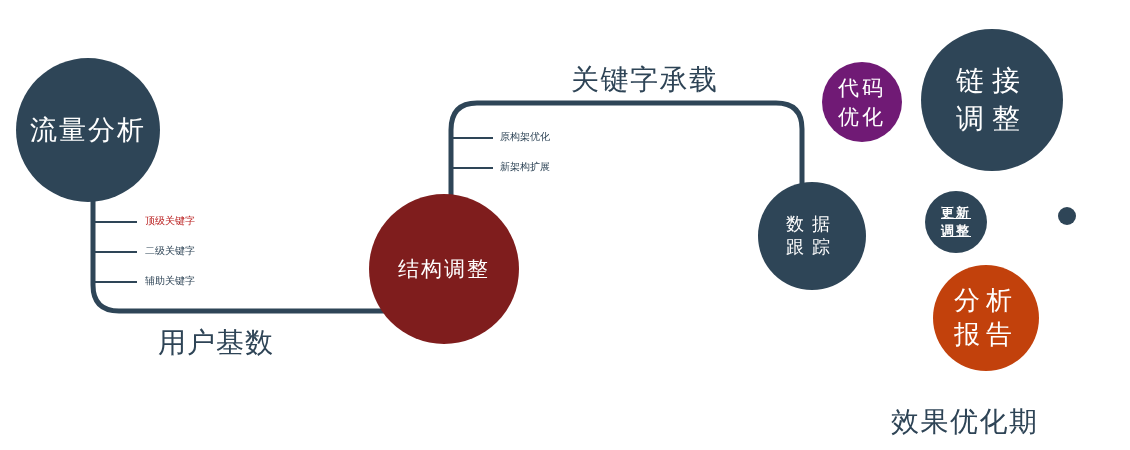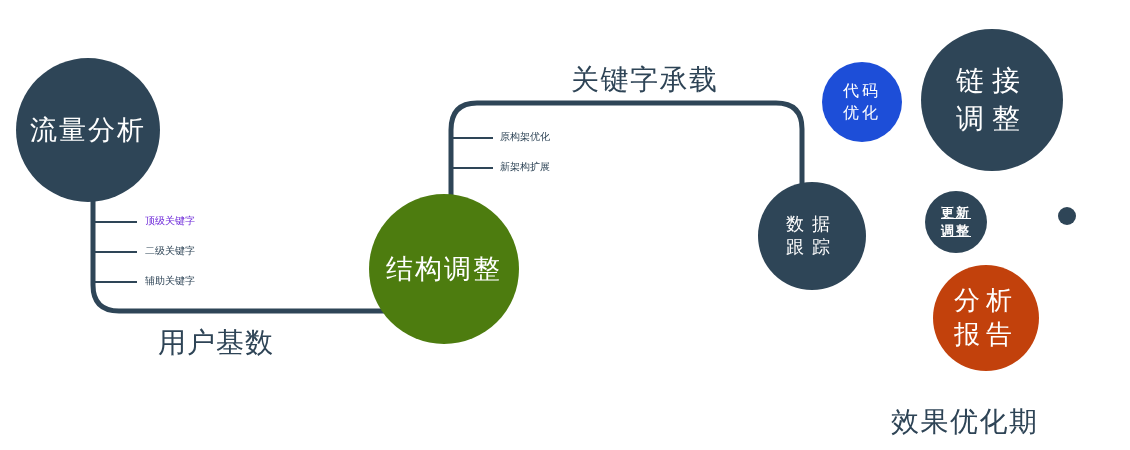--- a/index.html
+++ b/index.html
@@ -27,30 +27,30 @@
     <line x1="93" y1="252" x2="137" y2="252" stroke="#2e4557" stroke-width="2"></line>
     <line x1="93" y1="282" x2="137" y2="282" stroke="#2e4557" stroke-width="2"></line>
     <line x1="451" y1="138" x2="493" y2="138" stroke="#2e4557" stroke-width="2"></line>
     <line x1="451" y1="168" x2="493" y2="168" stroke="#2e4557" stroke-width="2"></line>
   </svg>
 
   <div class="circle" style="left:16px; top:58px; width:144px; height:144px; background:#2e4557; font-size:27px; letter-spacing:2px;">
     <span>流量分析</span>
   </div>
 
-  <div class="circle" style="left:369px; top:194px; width:150px; height:150px; background:#4d7c0f; font-size:27px; letter-spacing:2px;">
+  <div class="circle" style="left:369px; top:194px; width:150px; height:150px; background:#7f1d1d; font-size:21px; letter-spacing:2px;">
     <span>结构调整</span>
   </div>
 
   <div class="circle" style="left:758px; top:182px; width:108px; height:108px; background:#2e4557; font-size:18px; letter-spacing:8px; line-height:1.3;">
     <span>数据</span>
     <span>跟踪</span>
   </div>
 
-  <div class="circle" style="left:822px; top:62px; width:80px; height:80px; background:#1d4ed8; font-size:16px; letter-spacing:3px; line-height:1.4;">
+  <div class="circle" style="left:822px; top:62px; width:80px; height:80px; background:#701a75; font-size:21px; letter-spacing:3px; line-height:1.4;">
     <span>代码</span>
     <span>优化</span>
   </div>
 
   <div class="circle" style="left:921px; top:29px; width:142px; height:142px; background:#2e4557; font-size:28px; letter-spacing:8px; line-height:1.35;">
     <span>链接</span>
     <span>调整</span>
   </div>
 
   <div class="circle" style="left:925px; top:191px; width:62px; height:62px; background:#2e4557; font-size:13px; font-weight:bold; letter-spacing:2px; line-height:1.4;text-decoration:underline;">
@@ -64,20 +64,20 @@
     <span>分析</span>
     <span>报告</span>
   </div>
 
   <div class="lbl" style="left:527px; top:61px; font-size:28px; color:#2e4456; letter-spacing:1.5px;margin-left:44px;">关键字承载</div>
 
   <div class="lbl" style="left:158px; top:324px; font-size:28px; color:#2e4456; letter-spacing:1px;">用户基数</div>
 
   <div class="lbl" style="left:891px; top:403px; font-size:28px; color:#2e4456; letter-spacing:1.5px;">效果优化期</div>
 
-  <div class="ticklbl" style="left:145px; top:214px; color:#6d28d9;">顶级关键字</div>
+  <div class="ticklbl" style="left:145px; top:214px; color:#b91c1c;">顶级关键字</div>
   <div class="ticklbl" style="left:145px; top:244px; color:#2e4456;">二级关键字</div>
   <div class="ticklbl" style="left:145px; top:274px; color:#2e4456;">辅助关键字</div>
 
   <div class="ticklbl" style="left:500px; top:130px; color:#2e4456;">原构架优化</div>
   <div class="ticklbl" style="left:500px; top:160px; color:#2e4456;">新架构扩展</div>
 
 </div>
 
 </body></html>

